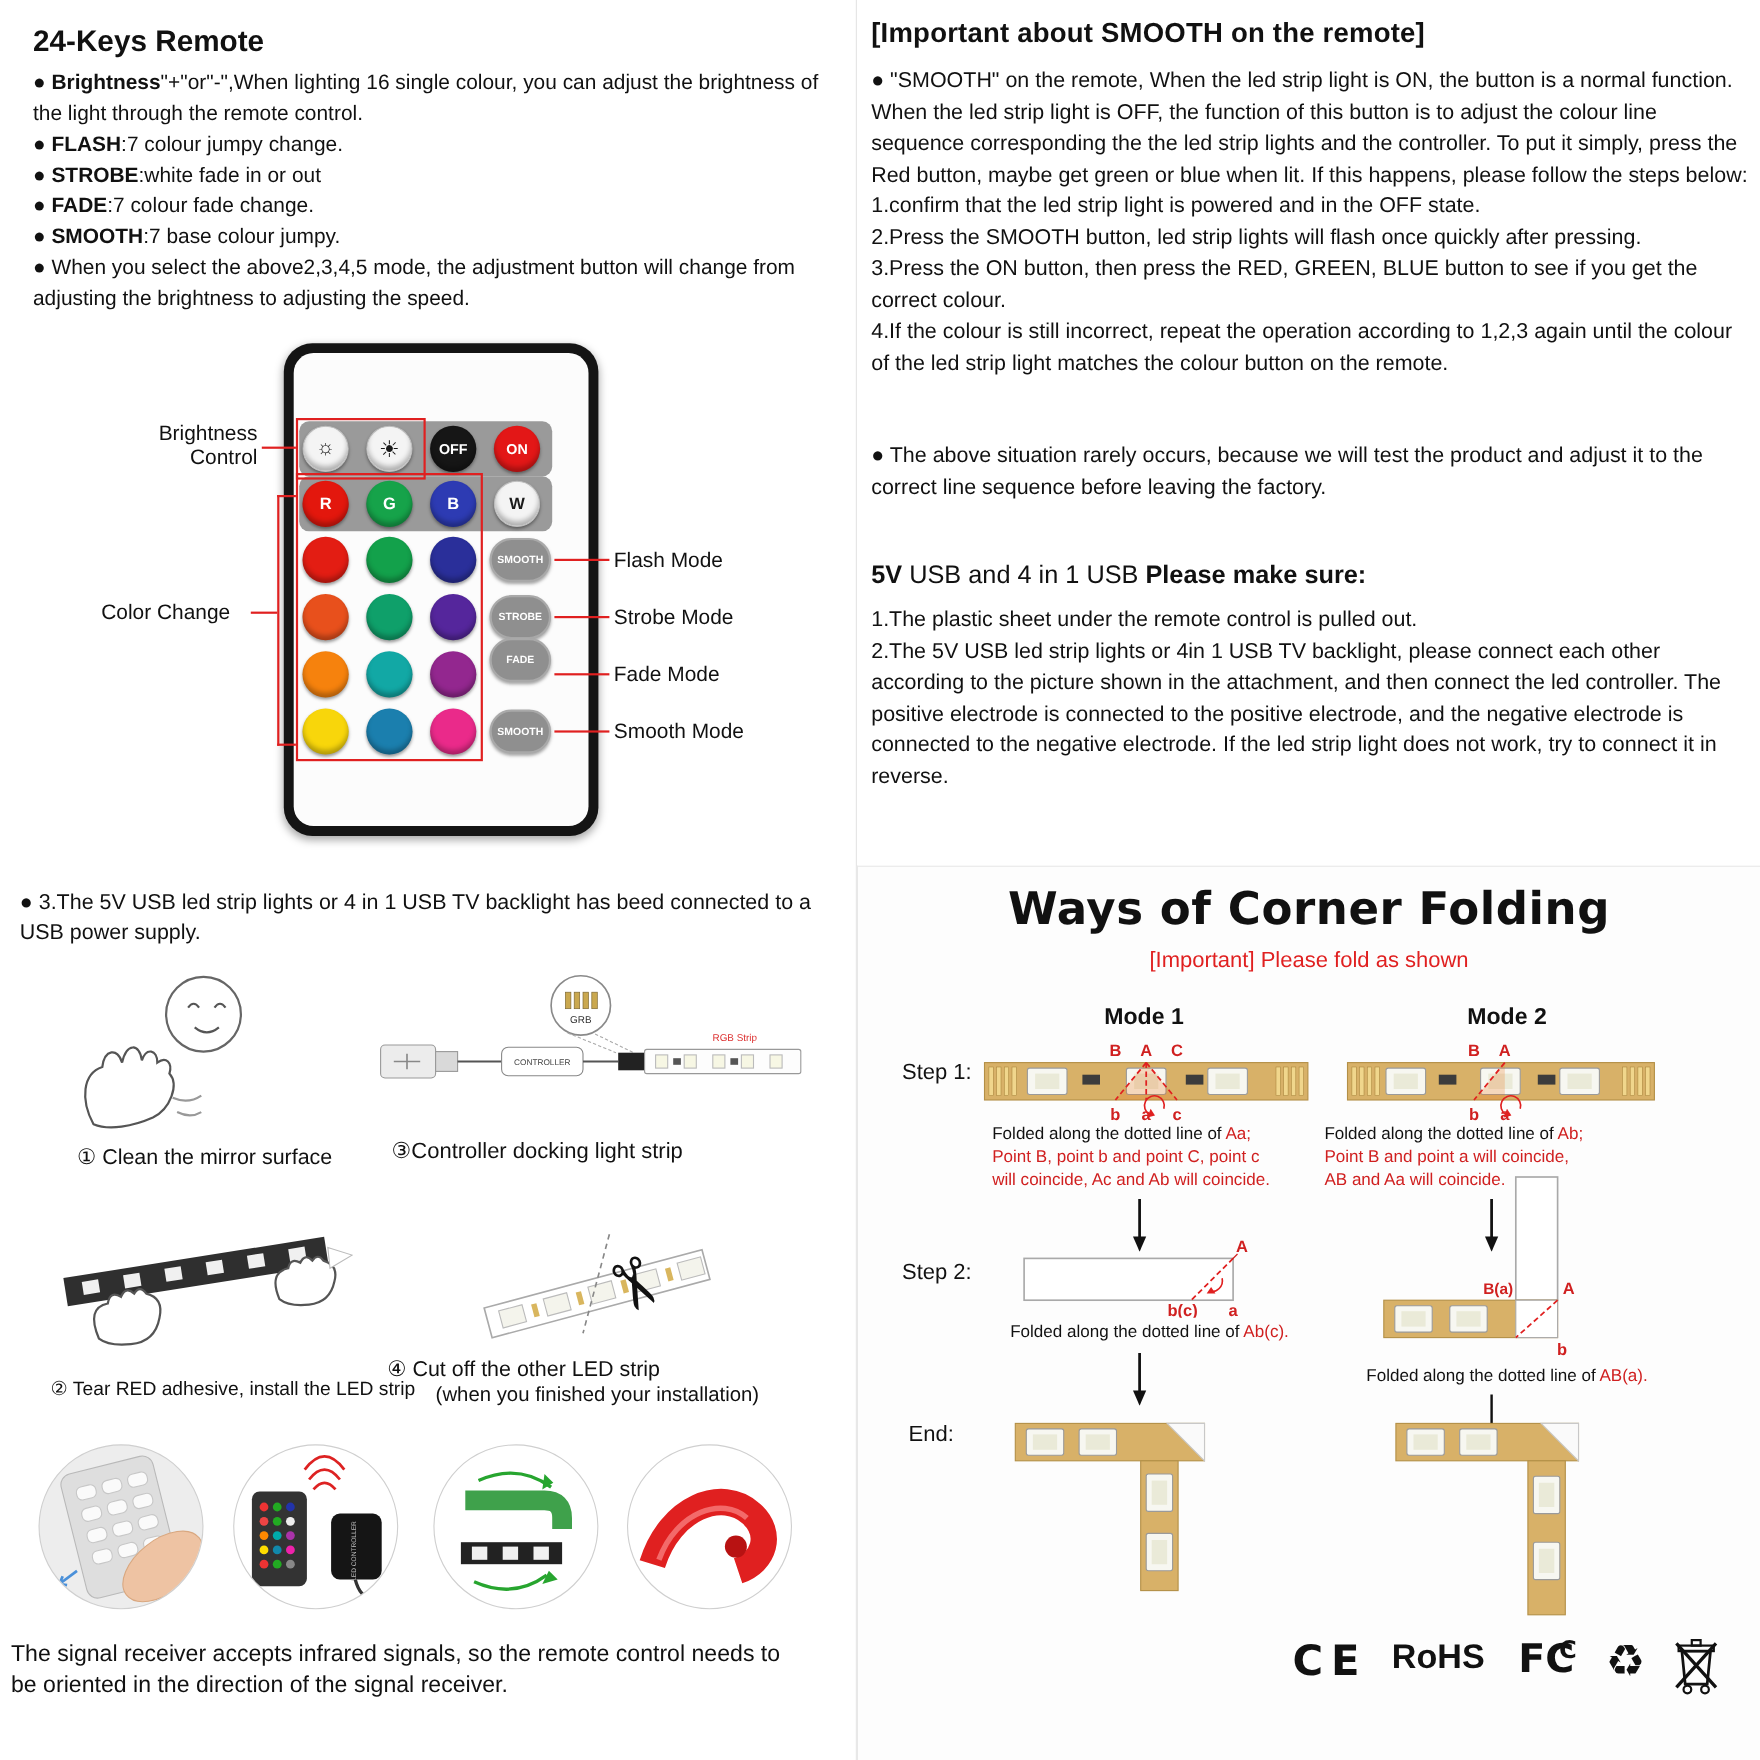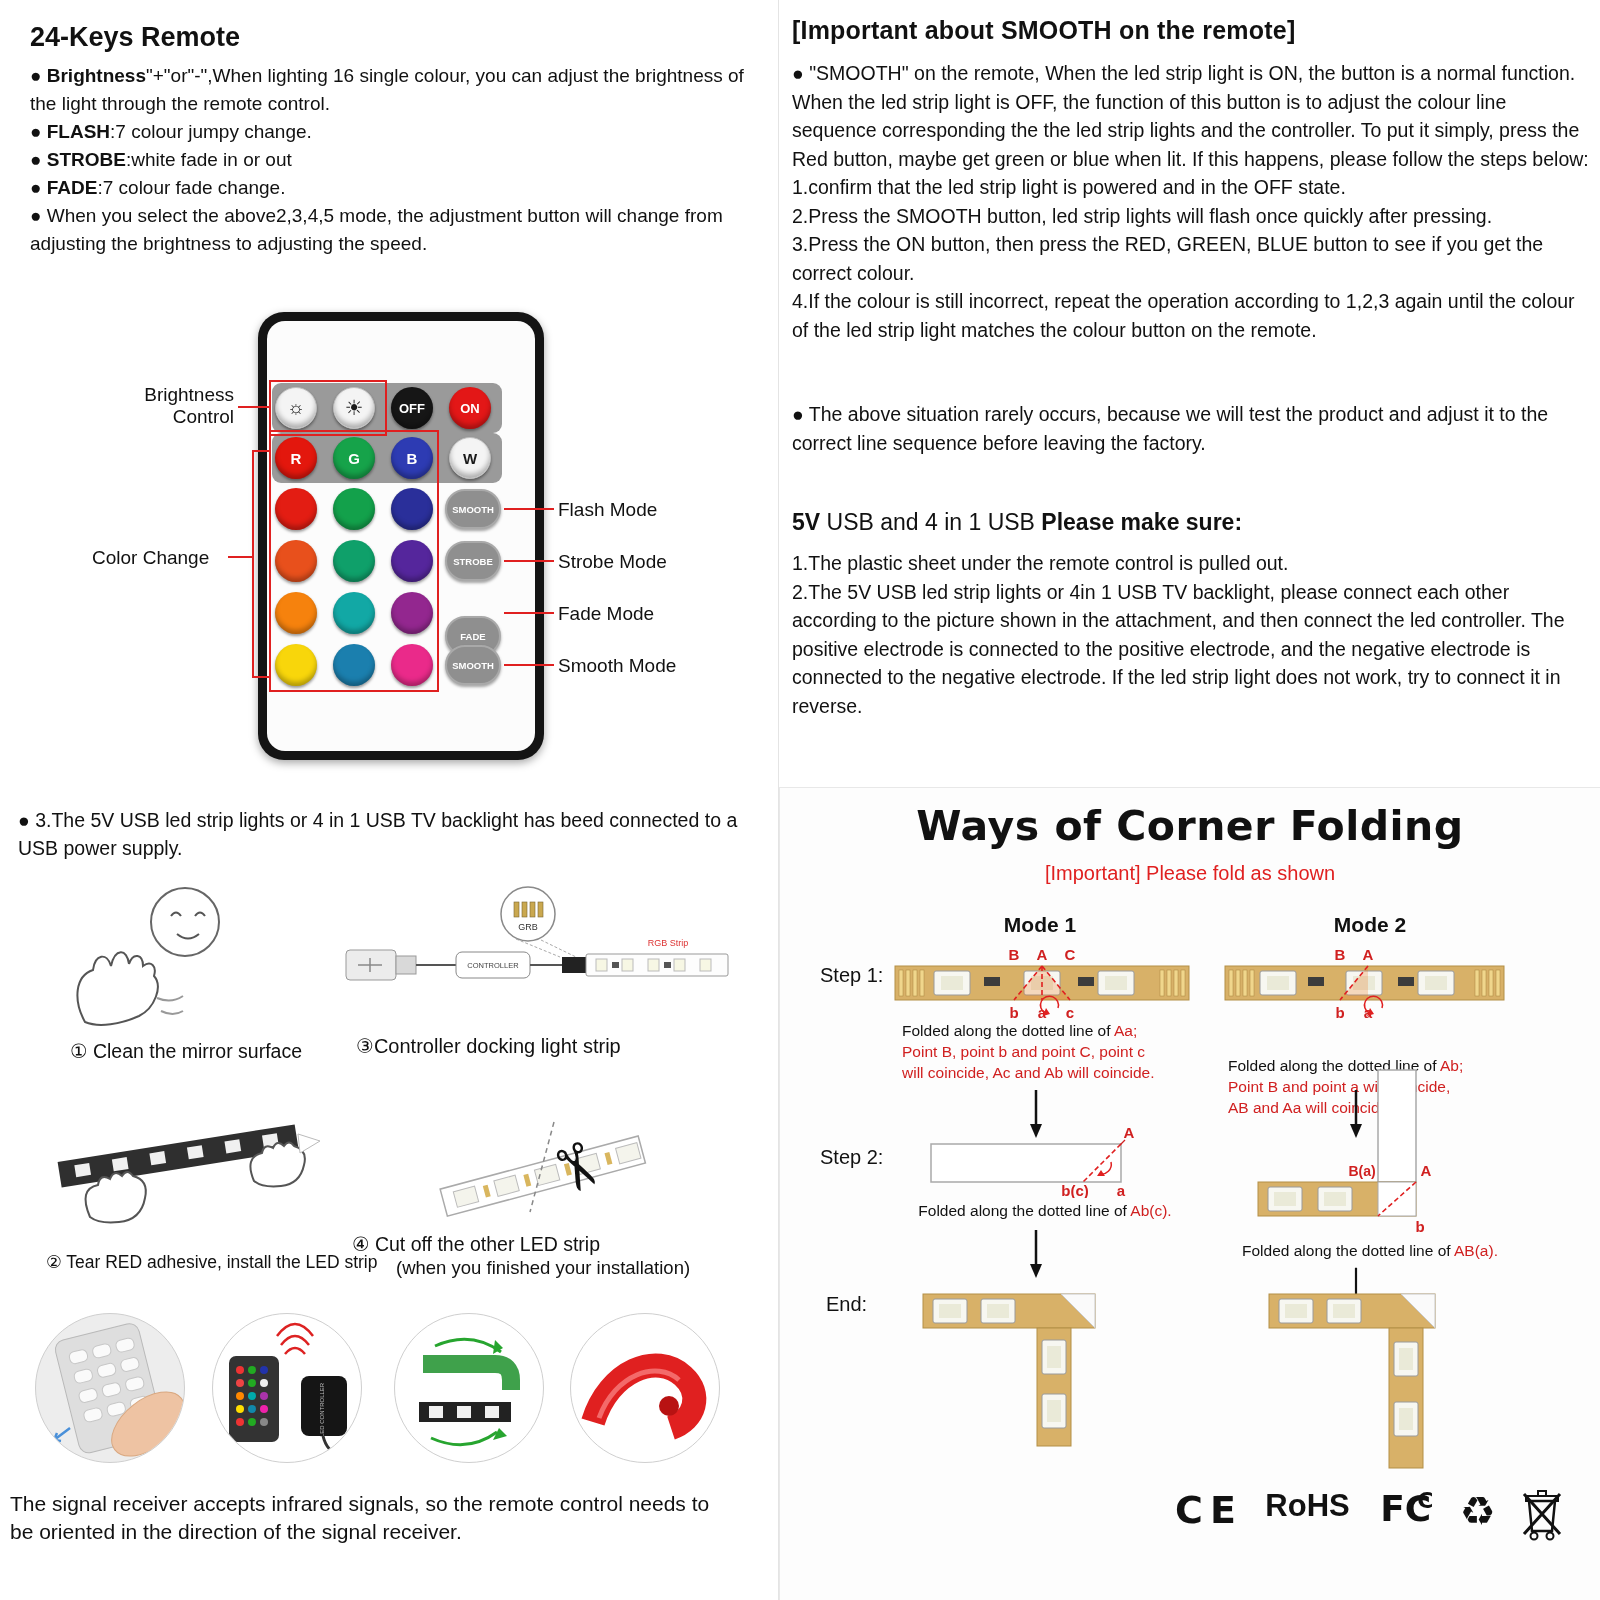--- a/index.html
+++ b/index.html
@@ -42,20 +42,21 @@
 <div id="canvas">
   <div class="divider-v"></div>
 
   <div class="abs h1" style="left:30px;top:22px;">24-Keys Remote</div>
 
   <div class="abs t19" style="left:30px;top:62px;width:745px;">
     <p><span class="bold">● Brightness</span><span>"+"or"-",When lighting 16 single colour, you can adjust the brightness of the light through the remote control.</span></p>
     <p><span class="bold">● FLASH</span><span>:7 colour jumpy change.</span></p>
     <p><span class="bold">● STROBE</span><span>:white fade in or out</span></p>
     <p><span class="bold">● FADE</span><span>:7 colour fade change.</span></p>
+    <p><span class="bold">● SMOOTH</span><span>:7 base colour jumpy.</span></p>
     <p><span>●</span><span> When you select the above2,3,4,5 mode, the adjustment button will change from adjusting the brightness to adjusting the speed.</span></p>
   </div>
 
   <div class="abs" style="left:0;top:300px;width:778px;height:480px;">
     <div class="remote-body">
       <div class="remote-face"></div>
     </div>
     <div class="rpanel" style="left:272px;top:83px;width:230px;height:50px;"></div>
     <div class="rpanel" style="left:272px;top:133px;width:230px;height:50px;"></div>
 
@@ -97,21 +98,21 @@
     <div class="rbtn" style="left: 275px; top: 344px; background: rgb(248, 214, 11);"></div>
     <div class="rbtn" style="left: 333px; top: 344px; background: rgb(27, 127, 174);"></div>
     <div class="rbtn" style="left: 391px; top: 344px; background: rgb(234, 42, 138);"></div>
 
     <div class="mode-pill" style="left:445px;top:189px;">
         <span>SMOOTH</span>
       </div>
     <div class="mode-pill" style="left:445px;top:241px;">
         <span>STROBE</span>
       </div>
-    <div class="mode-pill" style="left:445px;top:280px;margin-top:36px;">
+    <div class="mode-pill" style="left:445px;top:280px;">
         <span>FADE</span>
       </div>
     <div class="mode-pill" style="left:445px;top:345px;">
         <span>SMOOTH</span>
       </div>
 
     <div class="redbox" style="left:269px;top:80px;width:118px;height:56px;"></div>
     <div class="redbox" style="left:269px;top:130px;width:170px;height:262px;"></div>
 
     <div class="rlabel" style="left:98px;top:84px;width:136px;text-align:right;line-height:22px;">
@@ -364,21 +365,21 @@
       <text x="146" y="82" font-size="15" font-weight="bold" fill="#d02020" text-anchor="middle">a</text>
       <path d="M160,72 a9,9 0 1,0 -13,5" stroke="#e02020" stroke-width="1.5" fill="none"></path>
       <polygon points="145,80 152,78 148,72" fill="#e02020"></polygon>
     </svg>
 
     <div class="foldcap" style="left:122px;top:232px;width:290px;">
       <div><span>Folded along the dotted line of </span><span class="redtxt">Aa;</span></div>
       <div class="redtxt">Point B, point b and point C, point c</div>
       <div class="redtxt">will coincide, Ac and Ab will coincide.</div>
     </div>
-    <div class="foldcap" style="left:448px;top:232px;width:290px;margin-top:35px;">
+    <div class="foldcap" style="left:424px;top:232px;width:290px;">
       <div><span>Folded along the dotted line of </span><span class="redtxt">Ab;</span></div>
       <div class="redtxt">Point B and point a will coincide,</div>
       <div class="redtxt">AB and Aa will coincide.</div>
     </div>
 
     <svg class="abs" style="left:248px;top:300px;" width="16" height="50" viewBox="0 0 16 50">
         <line x1="8" y1="2" x2="8" y2="38" stroke="#111" stroke-width="2.5"></line>
         <polygon points="2,36 14,36 8,50" fill="#111"></polygon>
       </svg>
     <svg class="abs" style="left:568px;top:300px;" width="16" height="50" viewBox="0 0 16 50">

